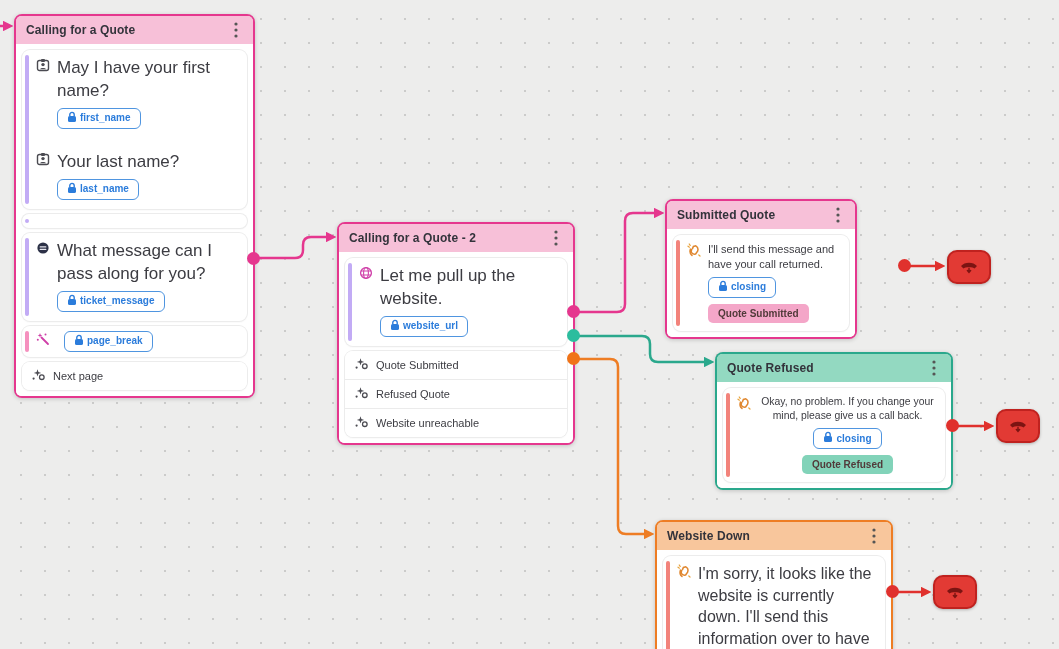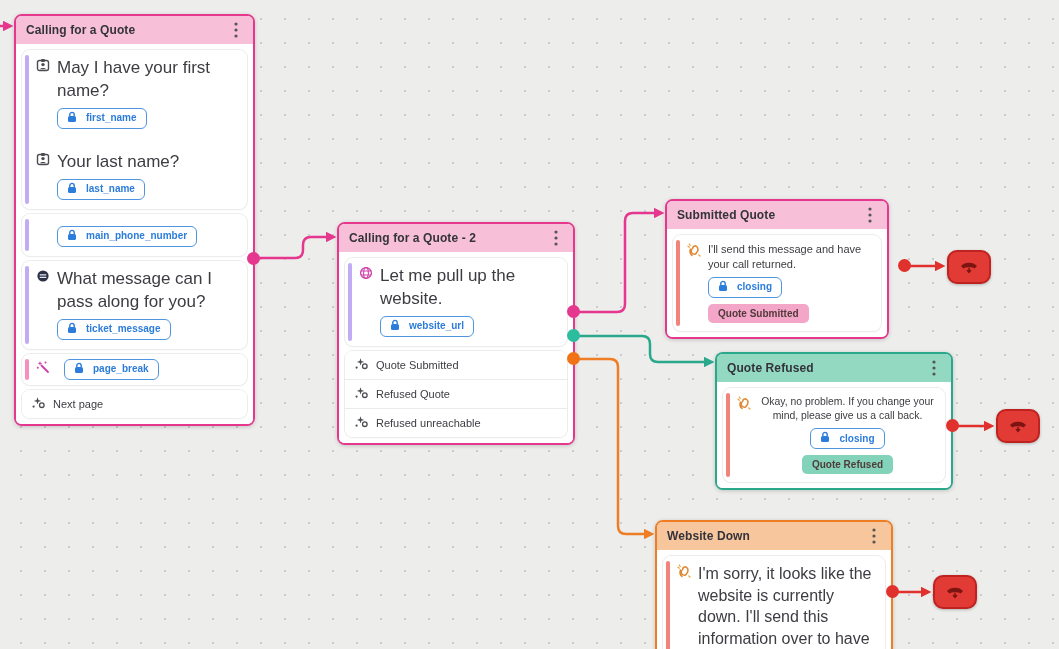--- a/index.html
+++ b/index.html
@@ -21,21 +21,21 @@
   .node-body { padding:6px; display:flex; flex-direction:column; gap:5px;
           background:#fff; border-bottom-left-radius:5px; border-bottom-right-radius:5px; }
 
   .card { position:relative; background:#fff; border-radius:8px; padding:7px 8px 7px 14px;
           box-shadow:0 0 0 1px #ececec, 0 1px 2px rgba(0,0,0,.07); }
   .card.accent::before { content:""; position:absolute; left:3px; top:5px; bottom:5px;
           width:4px; border-radius:3px; background:var(--accent); }
   .msg-row { display:flex; align-items:flex-start; gap:7px; }
   .msg-icon { flex:0 0 14px; margin-top:1px; }
   .msg-text { font-size:17px; color:#3c3c42; line-height:1.35; }
-  .tag { display:inline-flex; align-items:center; gap:8px; margin:5px 0 2px 21px;
+  .tag { display:inline-flex; align-items:center; gap:2px; margin:5px 0 2px 21px;
          border:1.5px solid #4f95e0; border-radius:6px; background:#fff;
          padding:2px 9px 3px 8px; font-size:10px; font-weight:bold; color:#2b7cdb; cursor:pointer; }
   .tag.no-indent { margin:0 4px 0 7px; }
   .badge { display:inline-block; margin:4px 0 1px 21px; padding:4px 10px; border-radius:5px;
          font-size:10px; font-weight:bold; color:#513a3a; cursor:pointer; }
 
   .rows-card { background:#fff; border-radius:8px; box-shadow:0 0 0 1px #ececec, 0 1px 2px rgba(0,0,0,.07); overflow:hidden; }
   .path-row { display:flex; align-items:center; gap:8px; padding:6px 9px; font-size:11px;
          color:#3c3c42; background:#fff; cursor:pointer; }
   .path-row + .path-row { border-top:1px solid #ebebeb; }
@@ -161,26 +161,20 @@
           <span class="msg-text">Your last name?</span>
         </div>
         <div class="tag">
           <span><svg width="12" height="12">
                 <use href="#i-lock"></use>
               </svg></span>
           <span>last_name</span>
         </div>
       </div>
       <div class="card accent" style="--accent:#c2abf5;">
-        <div class="tag">
-          <span><svg width="12" height="12">
-                <use href="#i-lock"></use>
-              </svg></span>
-          <span>main_phone_number</span>
-        </div>
       </div>
       <div class="card accent" style="--accent:#c2abf5;">
         <div class="msg-row">
           <span class="msg-icon"><svg width="14" height="14">
                 <use href="#i-voice"></use>
               </svg></span>
           <span class="msg-text">What message can I pass along for you?</span>
         </div>
         <div class="tag">
           <span><svg width="12" height="12">
@@ -247,27 +241,27 @@
         <div class="path-row">
           <span><svg width="14" height="14">
                 <use href="#i-trigger"></use>
               </svg></span>
           <span>Refused Quote</span>
         </div>
         <div class="path-row">
           <span><svg width="14" height="14">
                 <use href="#i-trigger"></use>
               </svg></span>
-          <span>Refused unreachable</span>
-        </div>
-      </div>
-    </div>
-  </div>
-
-  <div class="node" style="left:665px; top:199px; width:224px; border-color:#e5378e;">
+          <span>Website unreachable</span>
+        </div>
+      </div>
+    </div>
+  </div>
+
+  <div class="node" style="left:665px; top:199px; width:192px; border-color:#e5378e;">
     <div class="node-header" style="background:#f7c0d8;">
       <span class="node-title">Submitted Quote</span>
       <span class="kebab">
           <svg width="4" height="16">
             <use href="#i-kebab"></use>
           </svg>
         </span>
     </div>
     <div class="node-body">
       <div class="card accent" style="--accent:#f2837b;">

